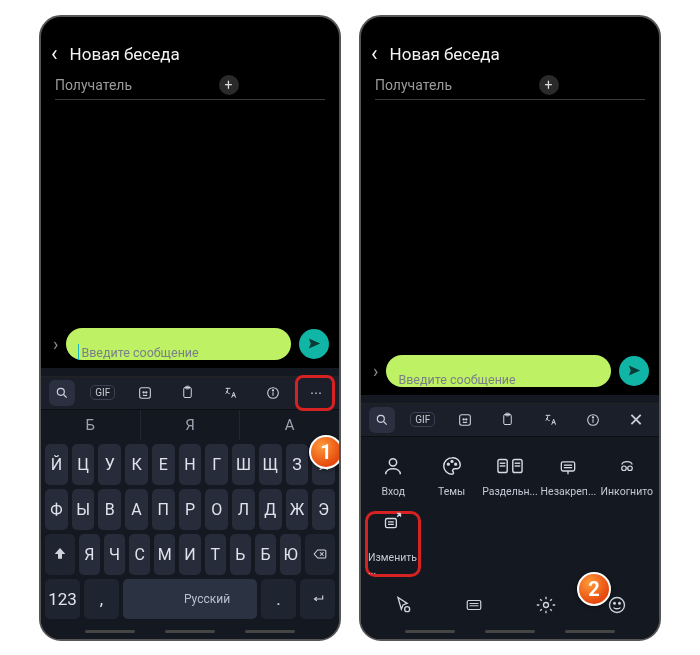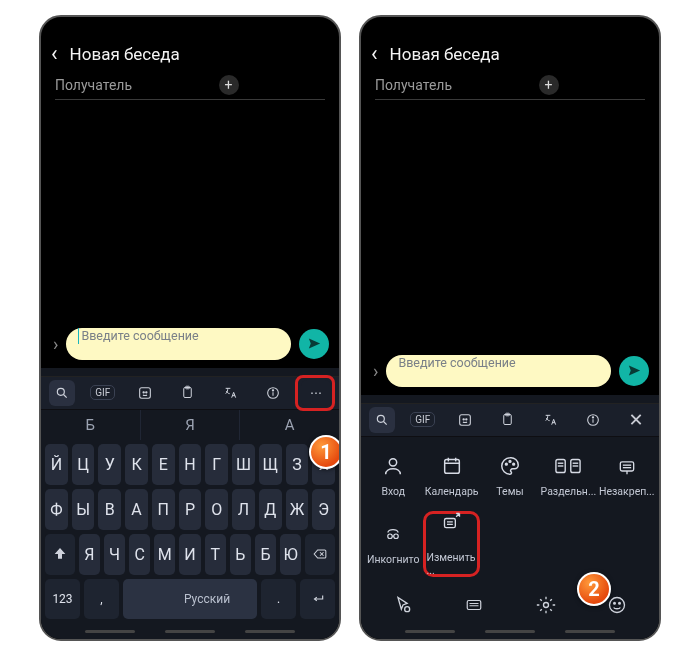--- a/index.html
+++ b/index.html
@@ -53,22 +53,22 @@
     content:"";
   }
   .underline { height:1px; background:#3a3a3a; margin:0 14px 6px 14px;}
   .spacer { flex: 1; }
   .composer {
     display: flex; align-items: center; gap: 8px;
     padding: 6px 10px 8px 12px;
   }
   .composer .more { color:#888; font-size:18px;}
   .composer .field {
-    flex:1; height:32px; background:#fef9c3; border-radius:16px;
-    display:flex; align-items:flex-start; padding:0 12px;
+    flex:1; height:32px; background:#bef264; border-radius:16px;
+    display:flex; align-items:flex-end; padding:0 12px;
     font-size:12.5px; color:#7a8088;
   }
   .caret { width:1px; height:16px; background:#19b6be; margin-right:2px;}
   .send {
     width:30px; height:30px; border-radius:50%;
     background:#11b5a6; display:flex; align-items:center; justify-content:center;
   }
   .send svg{width:15px;height:15px;fill:#083b36;transform:rotate(0deg);}
   
   .kbd { background:#141820; width:100%; }
@@ -116,21 +116,21 @@
   }
   .predict span:last-child{border-right:none;}
   .krow{display:flex;gap:4px;justify-content:center;}
   .key{
     flex:1;height:41px;border-radius:5px;background:#262c3a;
     color:#dfe3ec;display:flex;align-items:center;justify-content:center;
     font-size:16px;
   }
   .key.wide{flex:1.4;background:#1e2430;}
   .key.space{flex:4;background:#2b3242;font-size:12px;color:#b9c0ce;padding-left:34px;}
-  .key.small{font-size:12px;}
+  .key.small{font-size:17px;}
   .krow.bottom .key{height:40px;}
   .navbar{height:14px;display:flex;justify-content:center;align-items:center;gap:30px;}
   .navbar span{width:50px;height:3px;background:#444;border-radius:2px;}
   
   .optgrid{
     display:grid;grid-template-columns:repeat(5,1fr);
     gap:2px;padding:6px 4px 8px 4px;color:#cfd3dc;
   }
   .opt{
     height:66px;display:flex;flex-direction:column;align-items:center;justify-content:center;
@@ -376,31 +376,20 @@
             <svg width="22" height="22" viewBox="0 0 24 24" fill="none" stroke="#d6dae4" stroke-width="1.6">
               <circle cx="12" cy="8" r="4"></circle>
               <path d="M4 21c0-4 4-6 8-6s8 2 8 6"></path>
             </svg>
           </span>
         <span>Вход</span>
       </div>
       <div class="opt">
         <span class="ic">
             <svg width="22" height="22" viewBox="0 0 24 24" fill="none" stroke="#d6dae4" stroke-width="1.6">
-              <rect x="4" y="5" width="16" height="15" rx="2"></rect>
-              <line x1="4" y1="9" x2="20" y2="9"></line>
-              <line x1="8" y1="3" x2="8" y2="7"></line>
-              <line x1="16" y1="3" x2="16" y2="7"></line>
-            </svg>
-          </span>
-        <span>Календарь</span>
-      </div>
-      <div class="opt">
-        <span class="ic">
-            <svg width="22" height="22" viewBox="0 0 24 24" fill="none" stroke="#d6dae4" stroke-width="1.6">
               <path d="M12 3a9 9 0 1 0 0 18c2 0 2-2 1-3s0-3 2-3h2a4 4 0 0 0 4-4 8 8 0 0 0-9-8z"></path>
               <circle cx="8" cy="10" r="1" fill="#d6dae4"></circle>
               <circle cx="12" cy="7" r="1" fill="#d6dae4"></circle>
               <circle cx="16" cy="10" r="1" fill="#d6dae4"></circle>
             </svg>
           </span>
         <span>Темы</span>
       </div>
 
       <div class="opt">

